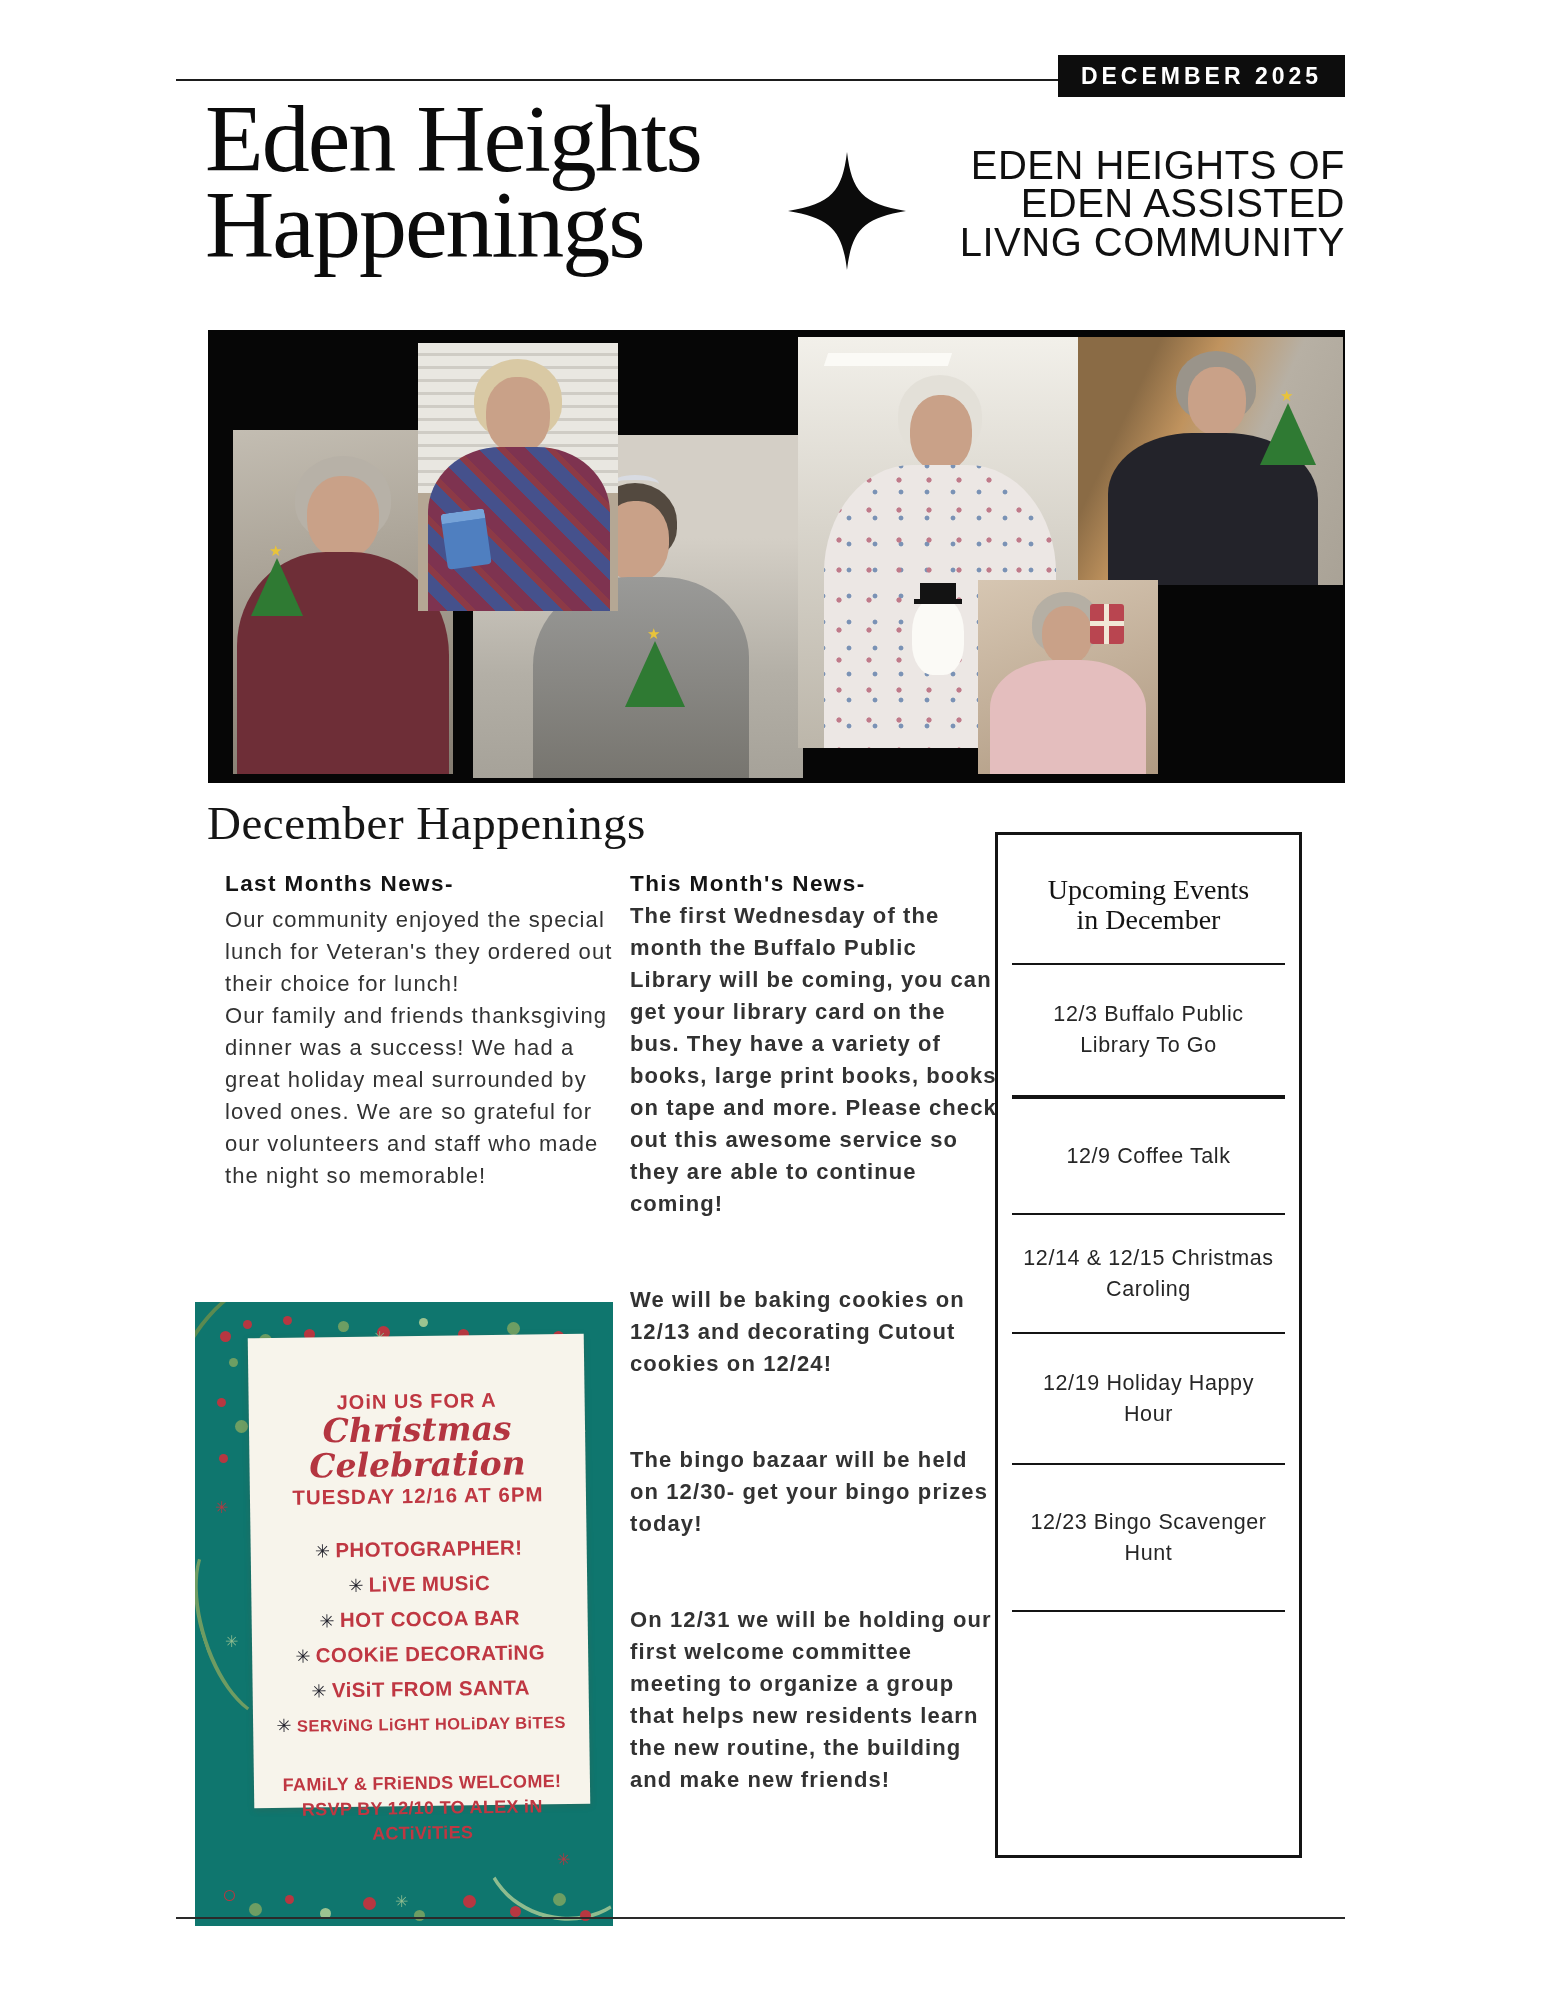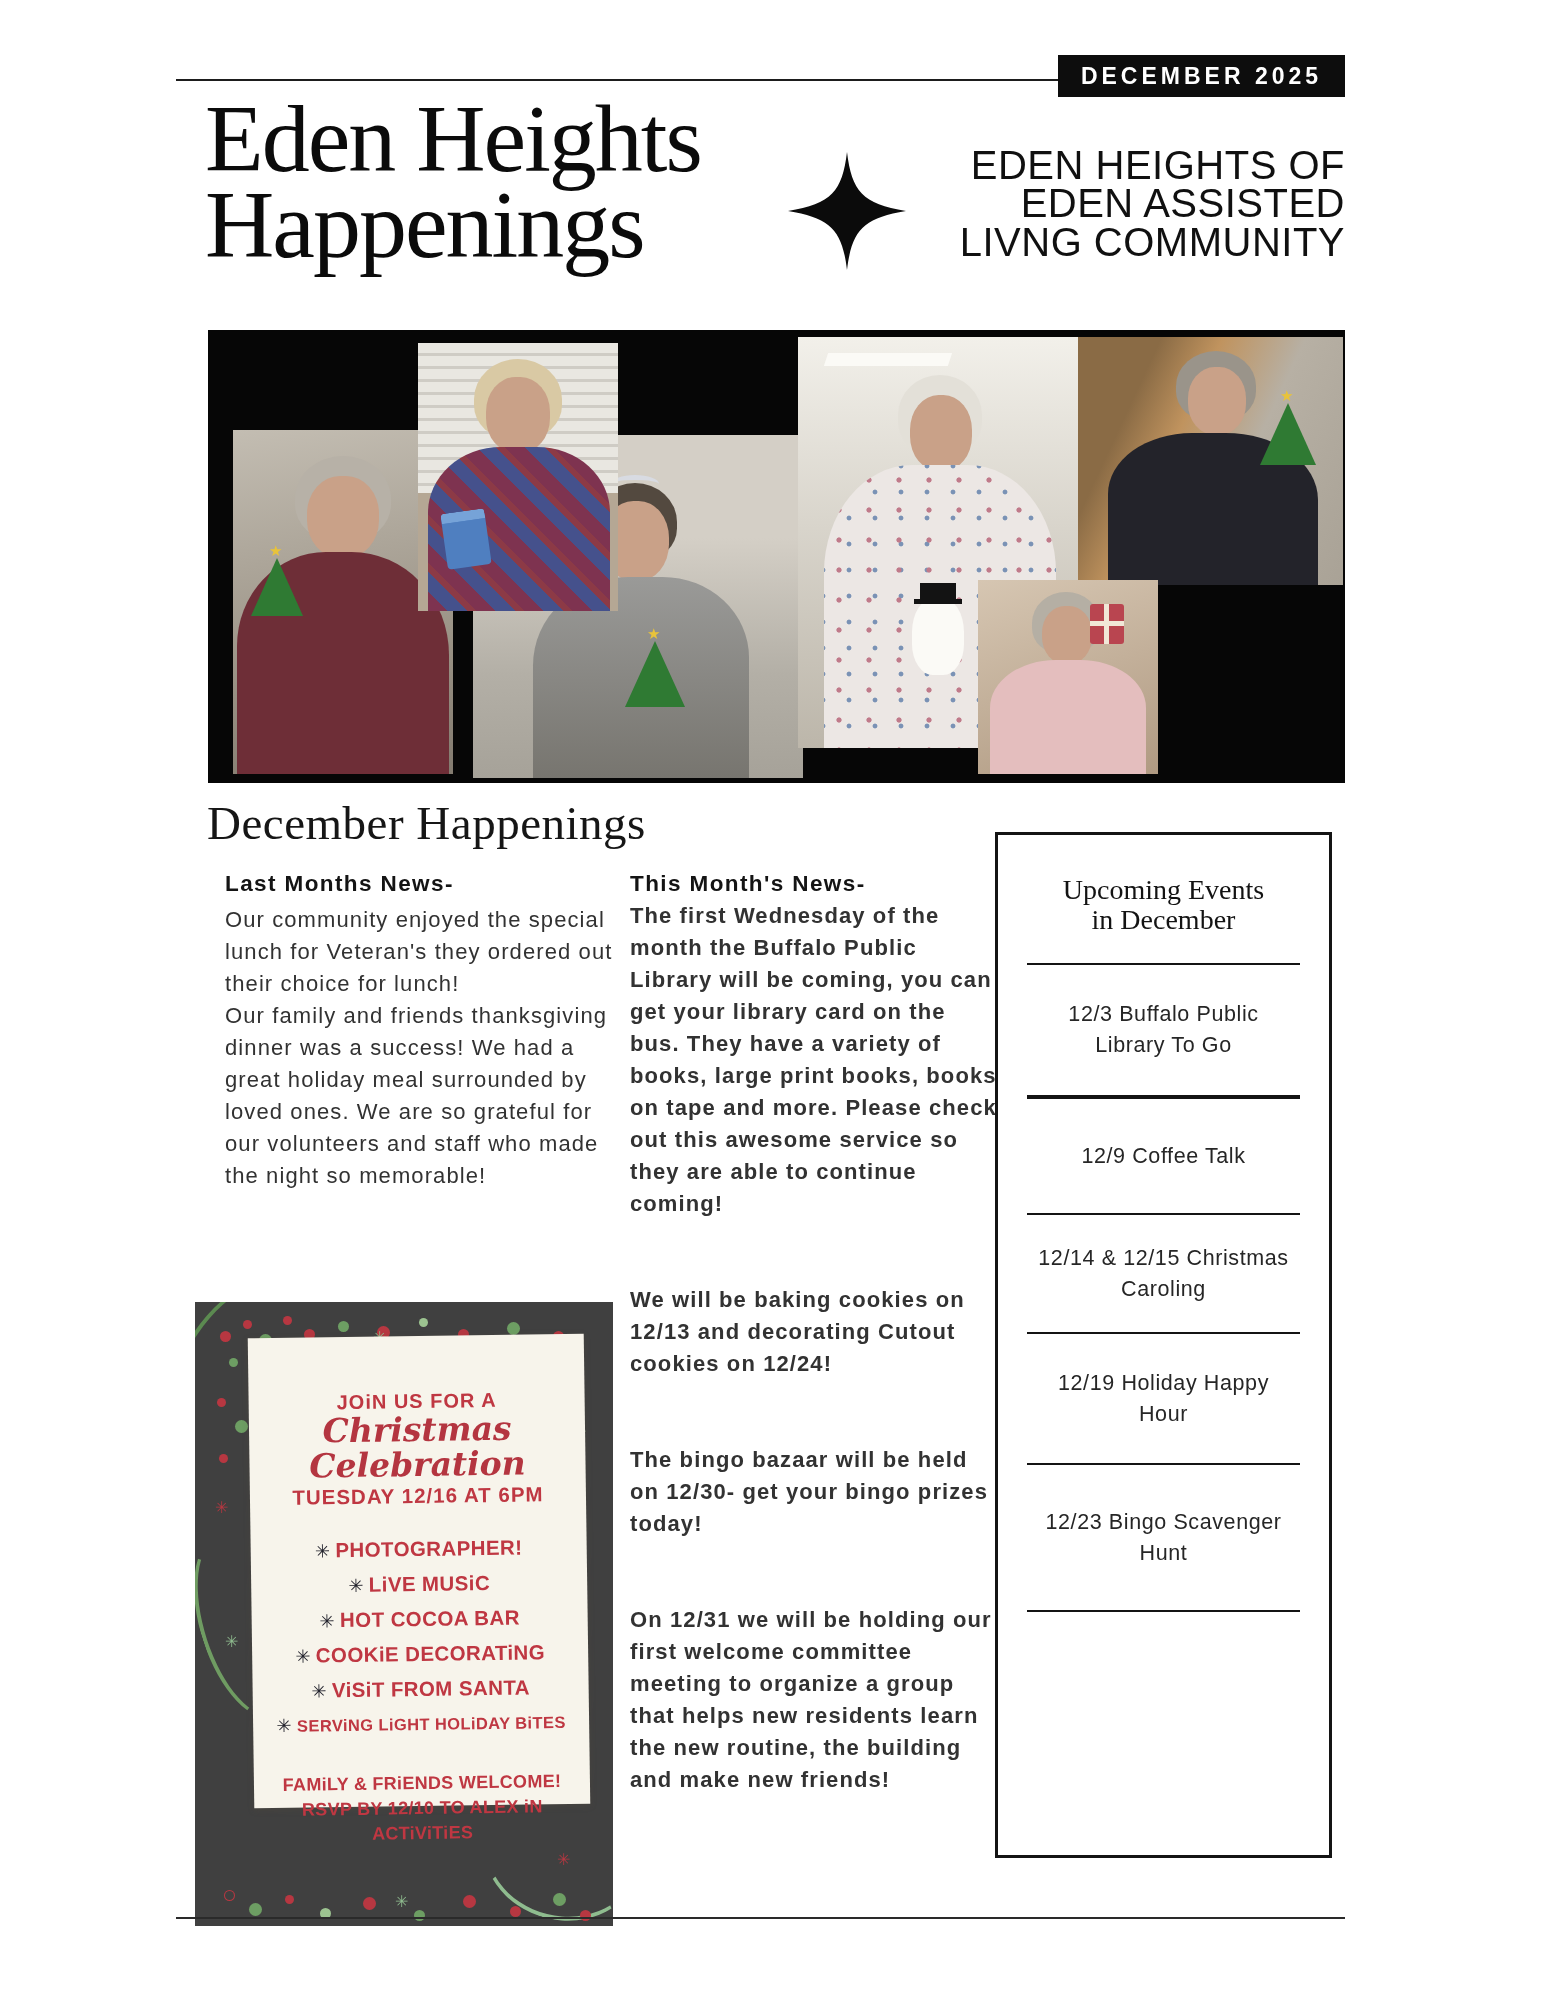--- a/index.html
+++ b/index.html
@@ -33,31 +33,31 @@
 
   .newscol{font-size:22px;letter-spacing:1.1px;line-height:32px;color:#323232;}
   .newscol .col-head{font-weight:bold;color:#141414;letter-spacing:1.4px;margin:0 0 4px 0;font-size:22.5px;}
   .newscol p{margin:0;}
   .col1{left:225px;top:868px;width:392px;}
   .col2{left:630px;top:868px;width:368px;}
   .col2 p{margin:0 0 64px 0;font-weight:bold;}
   .col2 p:last-child{margin-bottom:0;}
 
   
-  .events{left:995px;top:832px;width:337px;height:1026px;border:3px solid #141414;text-align:center;}
+  .events{left:995px;top:832px;width:307px;height:1026px;border:3px solid #141414;text-align:center;}
   .events-title{margin:40px auto 0;font-family:"Liberation Serif",serif;font-size:28px;
         line-height:1.08;color:#131313;}
   .ev-hr{width:273px;margin:0 auto;border-top:2.5px solid #141414;}
   .ev{font-size:21.5px;line-height:1.42;letter-spacing:.6px;color:#262626;margin:0 auto;width:252px;}
   .mt28{margin-top:28px;}.mb28{margin-bottom:28px;}
   .mt34{margin-top:34px;}.mb34{margin-bottom:34px;}
   .mt42{margin-top:42px;}.mb42{margin-bottom:42px;}
 
   
-  .flyer{left:195px;top:1302px;width:418px;height:624px;background:#404040;overflow:hidden;}
+  .flyer{left:195px;top:1302px;width:418px;height:624px;background:#0f766e;overflow:hidden;}
   .flyer-card{position:absolute;left:56px;top:34px;width:336px;height:470px;background:#f7f4eb;
         transform:rotate(-.8deg);box-shadow:0 2px 6px rgba(90,80,60,.25);text-align:center;}
   .flyer-red{color:#bf3742;font-weight:bold;}
   .f-line1{margin:54px 0 0;font-size:20px;letter-spacing:1px;}
   .f-script{margin:0;font-family:"DejaVu Serif","Liberation Serif",serif;font-style:italic;
         font-weight:bold;font-size:33px;color:#b43540;line-height:1.05;}
   .f-line2{margin:2px 0 0;font-size:20.5px;letter-spacing:1px;}
   .f-items{margin:24px 0 0;}
   .f-item{font-size:20.5px;line-height:34px;letter-spacing:.4px;}
   .f-item .blt{color:#23232d;font-weight:normal;font-size:18px;margin-right:5px;}

